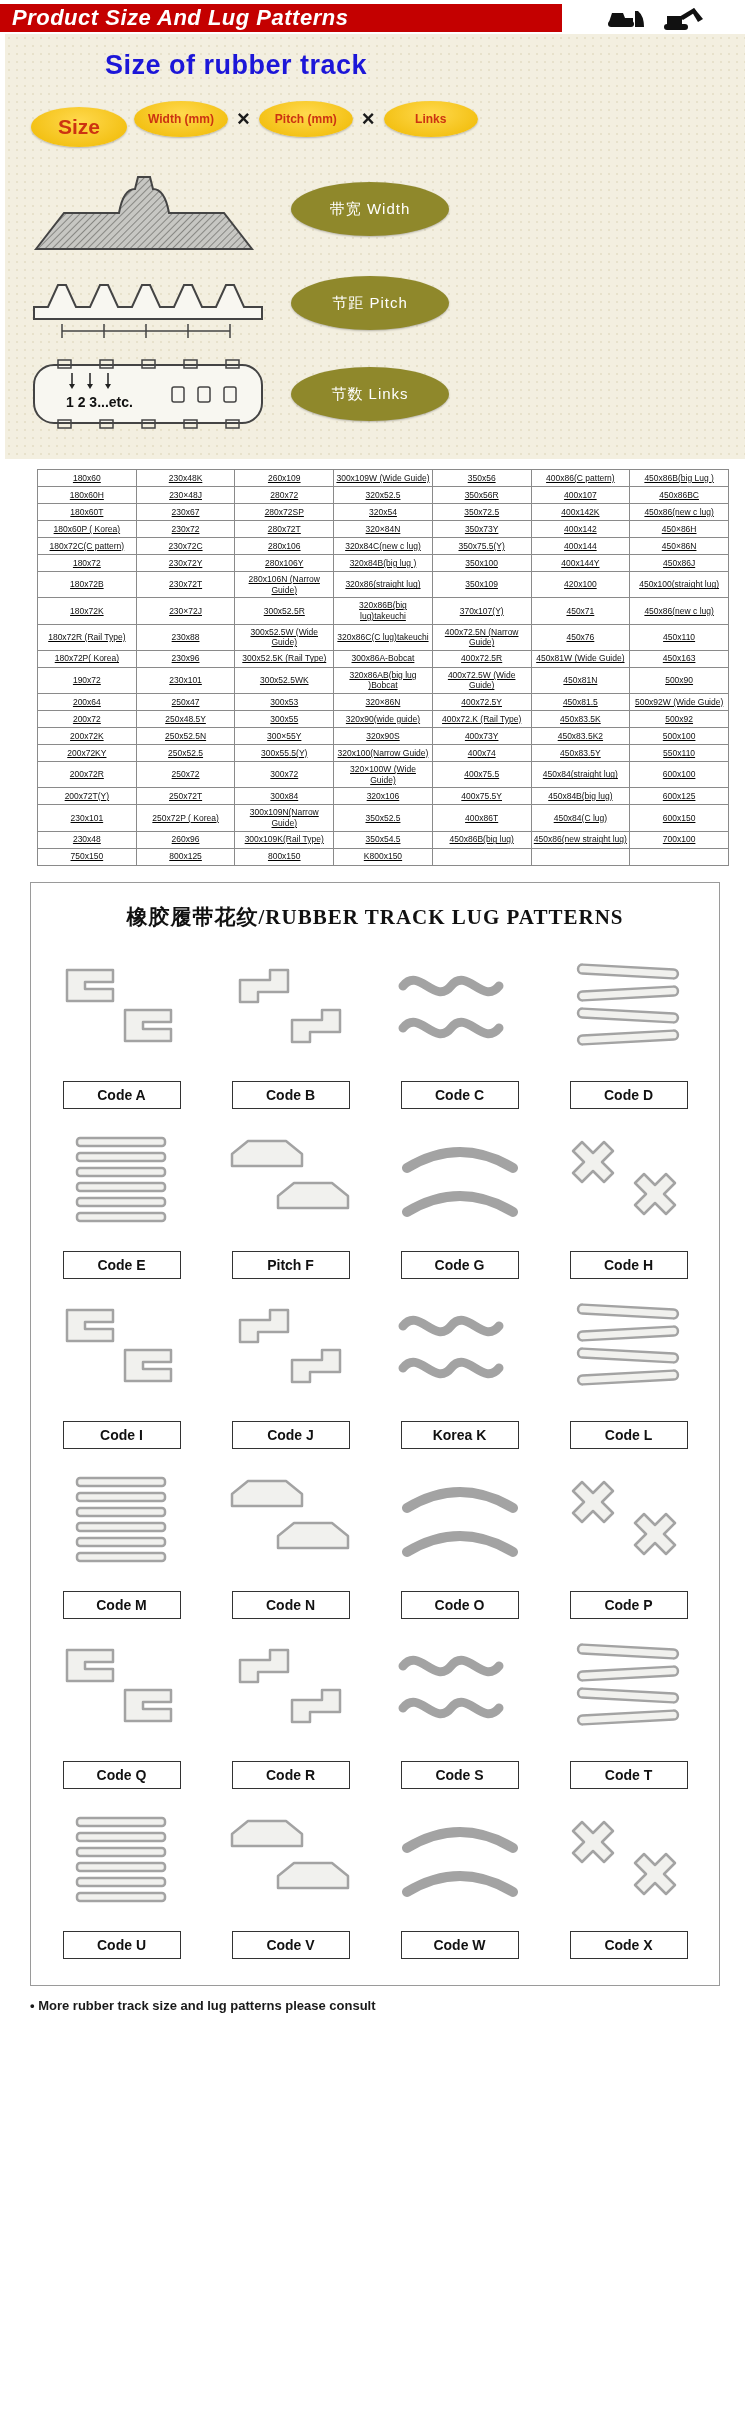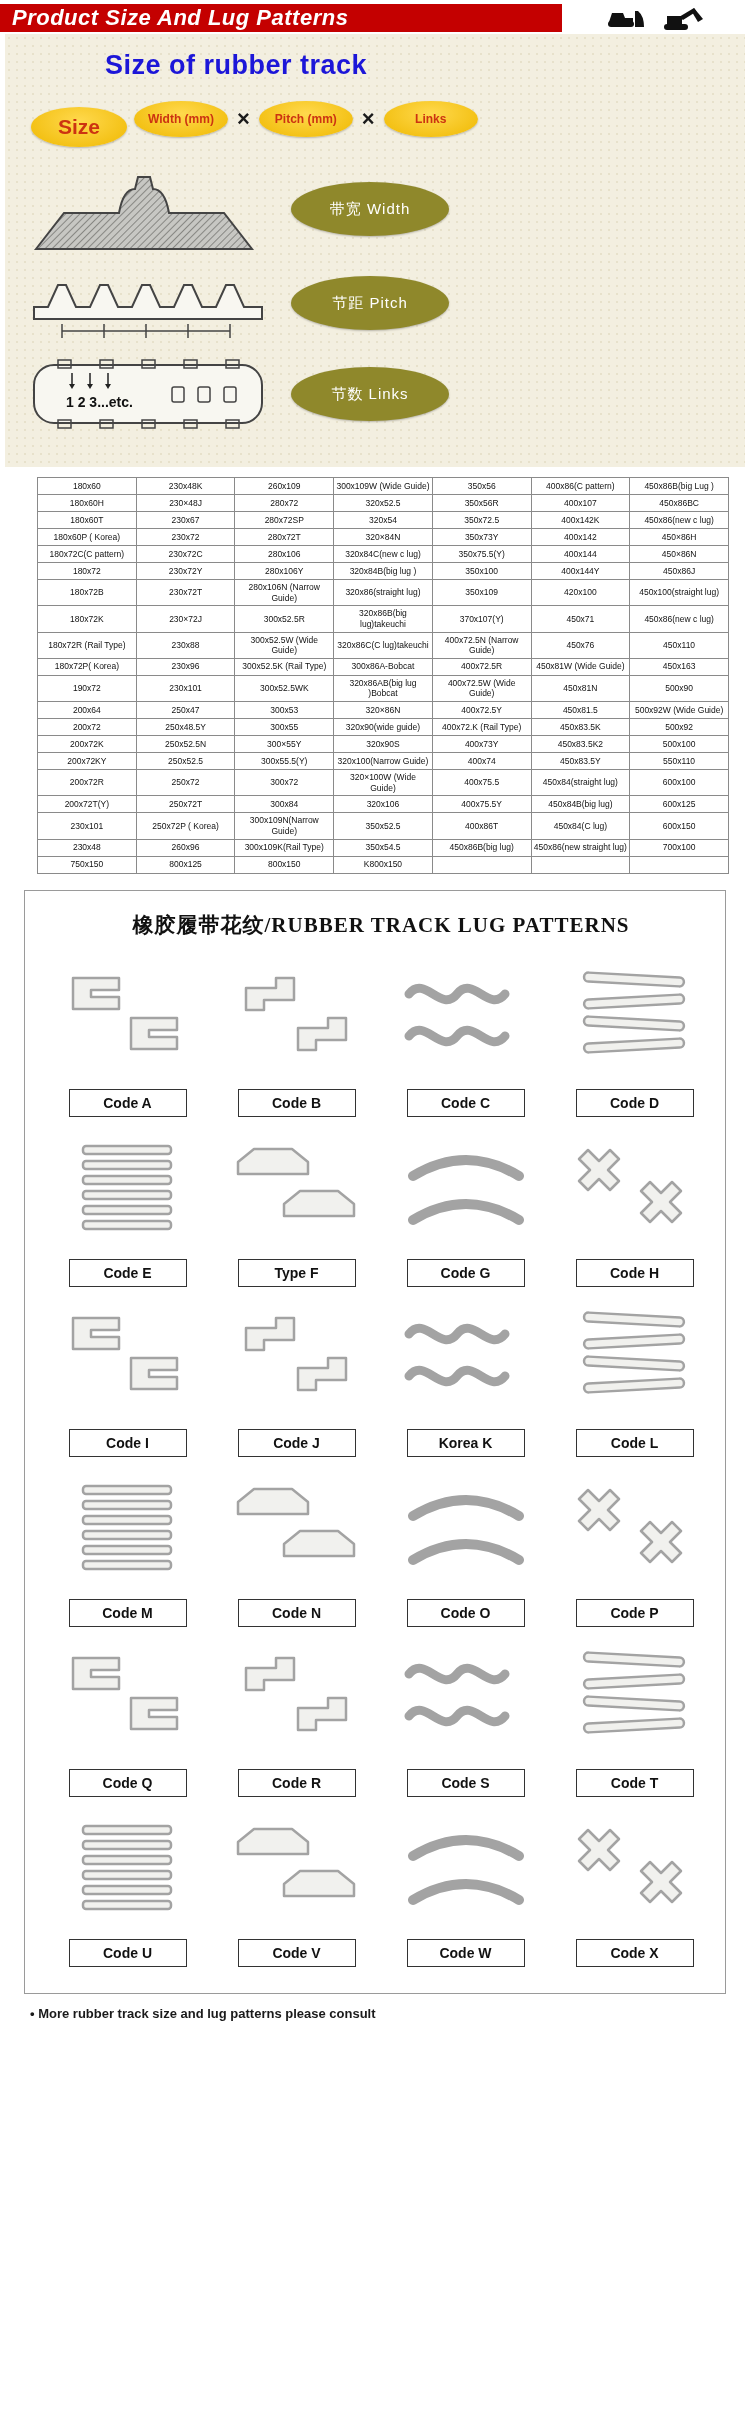--- a/index.html
+++ b/index.html
@@ -5,38 +5,38 @@
   html,body{margin:0;padding:0;background:#fff;font-family:"Liberation Sans",sans-serif;}
   .page{width:750px;margin:0 auto;background:#fff;}
 
   
   .topbar{display:flex;align-items:center;margin:4px 0 2px 0;height:28px;}
   .redbar{flex:0 0 562px;height:28px;background:var(--red,#c40000);display:flex;align-items:center;padding-left:12px;box-sizing:border-box;}
   .redbar h1{margin:0;color:#fff;font-size:22px;font-weight:bold;font-style:italic;letter-spacing:.5px;font-family:"Liberation Sans",sans-serif;}
   .machines{flex:1;display:flex;align-items:center;justify-content:center;gap:14px;}
 
   
-  .size-section{margin:0 5px;background:#f3efe0;background-image:radial-gradient(#e7e1cb 1px,transparent 1px);background-size:8px 8px;padding:6px 0 24px 0;position:relative;overflow:hidden;}
+  .size-section{margin:0 5px;background:#f3efe0;background-image:radial-gradient(#e7e1cb 1px,transparent 1px);background-size:8px 8px;padding:6px 0 16px 0;position:relative;overflow:hidden;}
   .size-title{color:var(--blue,#1c16d8);font-size:27px;font-weight:bold;margin:10px 0 10px 100px;letter-spacing:.5px;}
   .formula{display:flex;align-items:center;gap:7px;margin:2px 0 16px 26px;}
   .oval{background:radial-gradient(ellipse at 50% 35%,#ffd94d,var(--yellow,#efb800));border-radius:50%;color:var(--ovaltext,#cc3311);font-weight:bold;display:flex;align-items:center;justify-content:center;text-align:center;box-shadow:0 1px 2px rgba(0,0,0,.25);}
   .oval.big{width:96px;height:40px;font-size:21px;margin-top:16px;}
   .oval.mid{width:94px;height:36px;font-size:12px;}
   .times{font-size:22px;font-weight:bold;color:#1a1a1a;padding:0 2px;}
   .dia-row{display:flex;align-items:center;margin:2px 0 6px 16px;}
   .dia-box{flex:0 0 256px;display:flex;justify-content:center;}
   .callout{width:158px;height:54px;background:var(--olive,#8f882b);border-radius:50%;color:#fff;display:flex;align-items:center;justify-content:center;font-size:15px;letter-spacing:1px;margin-left:14px;box-shadow:0 1px 2px rgba(0,0,0,.25);}
 
   
-  .table-wrap{padding:10px 0 4px 16px;}
+  .table-wrap{padding:10px 0 4px 16px;text-decoration:underline;}
   table.size-table{width:692px;margin:0 auto;border-collapse:collapse;table-layout:fixed;}
   table.size-table td{border:1px solid #8a8a8a;font-size:8.5px;line-height:1.25;color:#111;text-align:center;vertical-align:middle;padding:2px 2px;height:12px;word-wrap:break-word;overflow:hidden;}
 
   
-  .patterns{width:688px;margin:12px auto 0 auto;border:1px solid #9a9a9a;padding:14px 0 26px 12px;background:#fff;}
+  .patterns{width:688px;margin:12px auto 0 auto;border:1px solid #9a9a9a;padding:14px 0 26px 0;background:#fff;}
   .patterns h2{text-align:center;margin:6px 0 20px 0;font-size:21px;font-weight:bold;letter-spacing:1px;font-family:"Liberation Serif",serif;color:#111;}
   .pgrid{display:grid;grid-template-columns:repeat(4,1fr);row-gap:44px;column-gap:4px;padding:0 12px;gap:12px;}
   .pcell{display:flex;flex-direction:column;align-items:center;}
   .sketch{width:152px;height:118px;display:flex;align-items:center;justify-content:center;}
   .codebox{border:1px solid #333;width:116px;height:26px;display:flex;align-items:center;justify-content:center;font-weight:bold;font-size:14px;color:#111;margin-top:12px;background:#fff;}
 
   
   .note{font-weight:bold;font-size:13px;color:#1a1a1a;margin:12px 0 10px 30px;}
 </style>
 </head>
@@ -395,21 +395,21 @@
         </div>
         <div class="pcell">
           <div class="sketch">
             <svg width="150" height="96" viewBox="0 0 150 96">
               <g stroke="#a3a3a3" stroke-width="2.5" fill="#f1f1ee" stroke-linejoin="round">
                 <path d="M0 16 l16 -13 h38 l16 13 v12 h-70 z" transform="translate(16,6)"></path>
                 <path d="M0 16 l16 -13 h38 l16 13 v12 h-70 z" transform="translate(62,48)"></path>
               </g>
             </svg>
           </div>
-          <div class="codebox">Type F</div>
+          <div class="codebox">Pitch F</div>
         </div>
         <div class="pcell">
           <div class="sketch">
             <svg width="150" height="96" viewBox="0 0 150 96">
               <g stroke="#a3a3a3" stroke-width="2.5" fill="#f1f1ee" stroke-linejoin="round">
                 <path fill="none" stroke-width="10" stroke-linecap="round" d="M22 36 Q75 4 128 36"></path>
                 <path fill="none" stroke-width="10" stroke-linecap="round" d="M22 80 Q75 48 128 80"></path>
               </g>
             </svg>
           </div>

